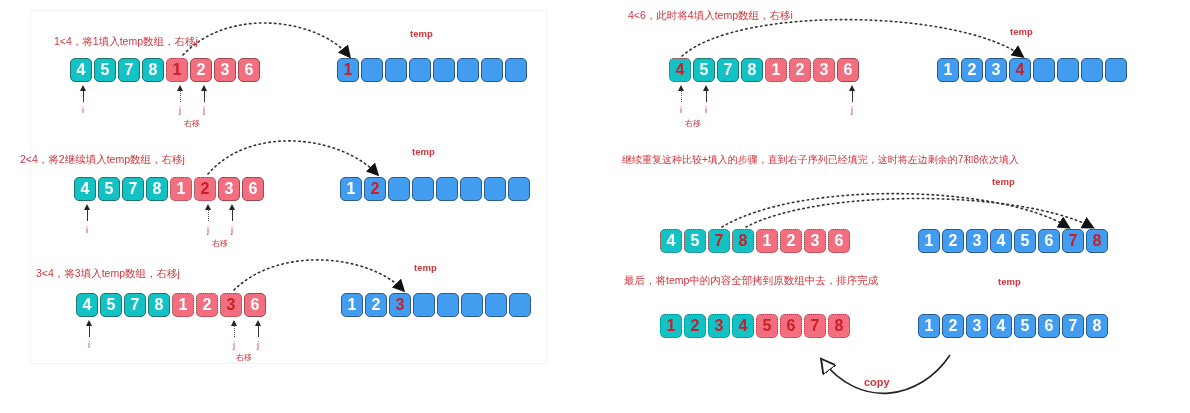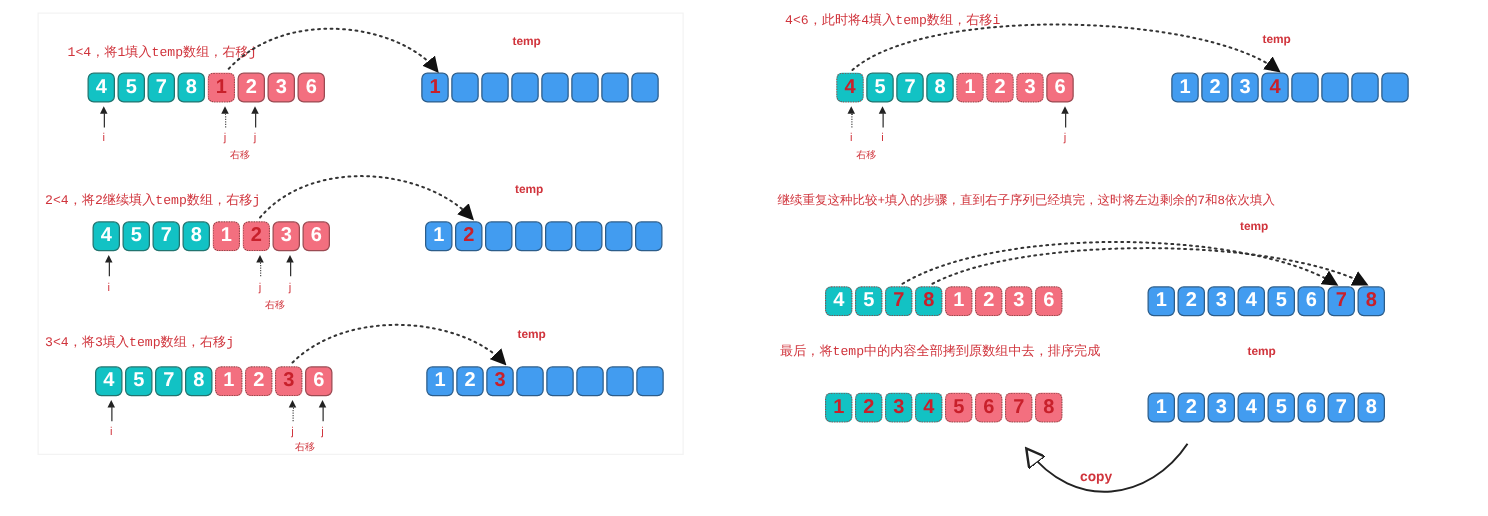--- a/index.html
+++ b/index.html
@@ -1,18 +1,18 @@
 <!DOCTYPE html>
 <html><head>
 <meta charset="utf-8">
 <style>
   html,body{margin:0;padding:0;background:#ffffff;}
   body{width:1190px;height:413px;position:relative;overflow:hidden;font-family:"Liberation Sans","DejaVu Sans",sans-serif;}
   .panel{position:absolute;border:1px solid #f3f3f3;}
-  .caption{position:absolute;color:#d0343c;font-size:10.5px;white-space:nowrap;font-family:Liberation Mono, monospace;}
+  .caption{position:absolute;color:#d0343c;font-size:10.5px;white-space:nowrap;font-family:Liberation Sans, sans-serif;}
   .temp-label{position:absolute;color:#d0343c;font-size:9.5px;font-weight:bold;font-family:"Liberation Sans",sans-serif;}
   .arr{position:absolute;display:flex;}
   .cell{width:22px;height:24px;border-radius:5px;margin-right:2px;box-sizing:border-box;display:flex;align-items:center;justify-content:center;font-weight:bold;font-size:16px;color:#ffffff;font-family:"Liberation Sans",sans-serif;}
   .teal{background:#12c2c4;border:1px solid #22746f;}
   .pink{background:#f36f7f;border:1px solid #9b4a52;}
   .blue{background:#429cf0;border:1px solid #2c5d8a;}
   .dashed{border-style:dotted !important;border-color:#8a4a4a !important;}
   .hl{color:#c8202b;}
   .ptr{position:absolute;font-size:9px;color:#d0343c;text-align:center;width:12px;}
   .ptrline{position:absolute;width:0;border-left:1px solid #333;}
@@ -52,21 +52,21 @@
   <div class="cell blue hl">1</div>
   <div class="cell blue"></div>
   <div class="cell blue"></div>
   <div class="cell blue"></div>
   <div class="cell blue"></div>
   <div class="cell blue"></div>
   <div class="cell blue"></div>
   <div class="cell blue"></div>
 </div>
 
-<div class="caption" style="left:36px;top:153px;">2&lt;4，将2继续填入temp数组，右移j</div>
+<div class="caption" style="left:20px;top:153px;">2&lt;4，将2继续填入temp数组，右移j</div>
 <div class="arr" style="left:74px;top:177px;">
   <div class="cell teal">4</div>
   <div class="cell teal">5</div>
   <div class="cell teal">7</div>
   <div class="cell teal">8</div>
   <div class="cell pink dashed">1</div>
   <div class="cell pink dashed hl">2</div>
   <div class="cell pink">3</div>
   <div class="cell pink">6</div>
 </div>

